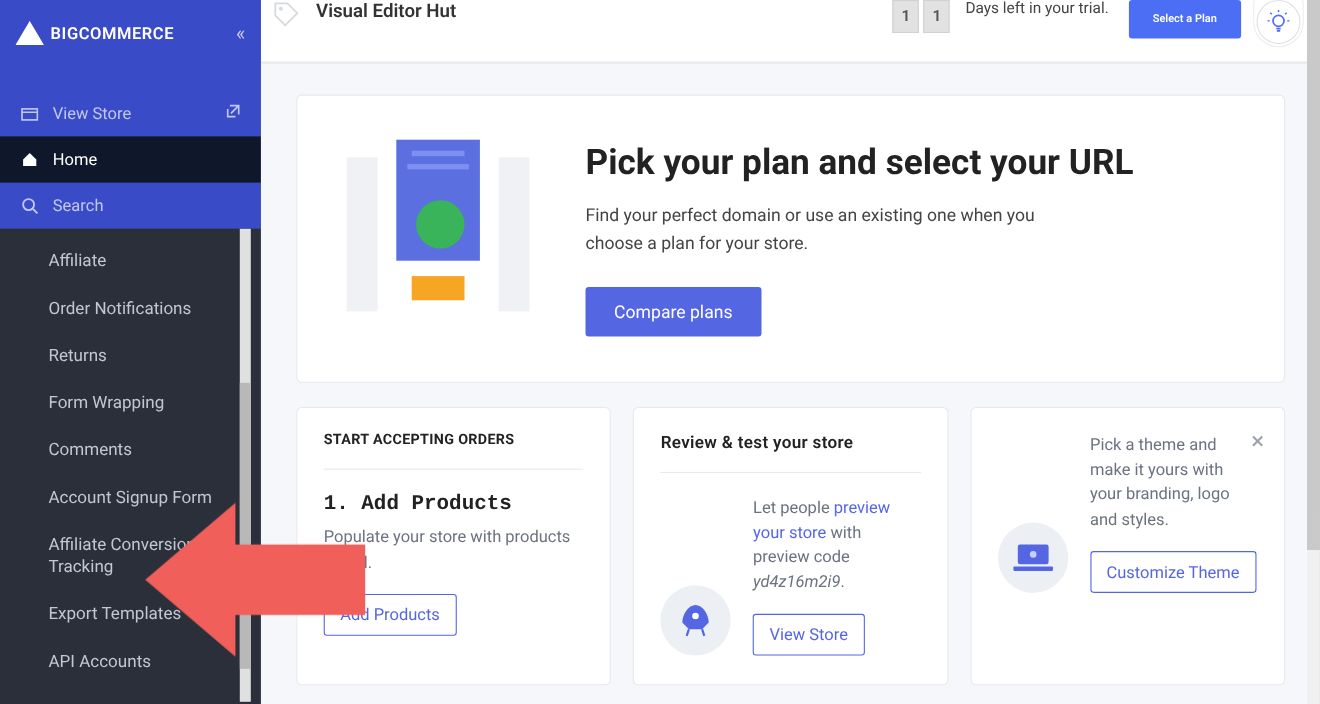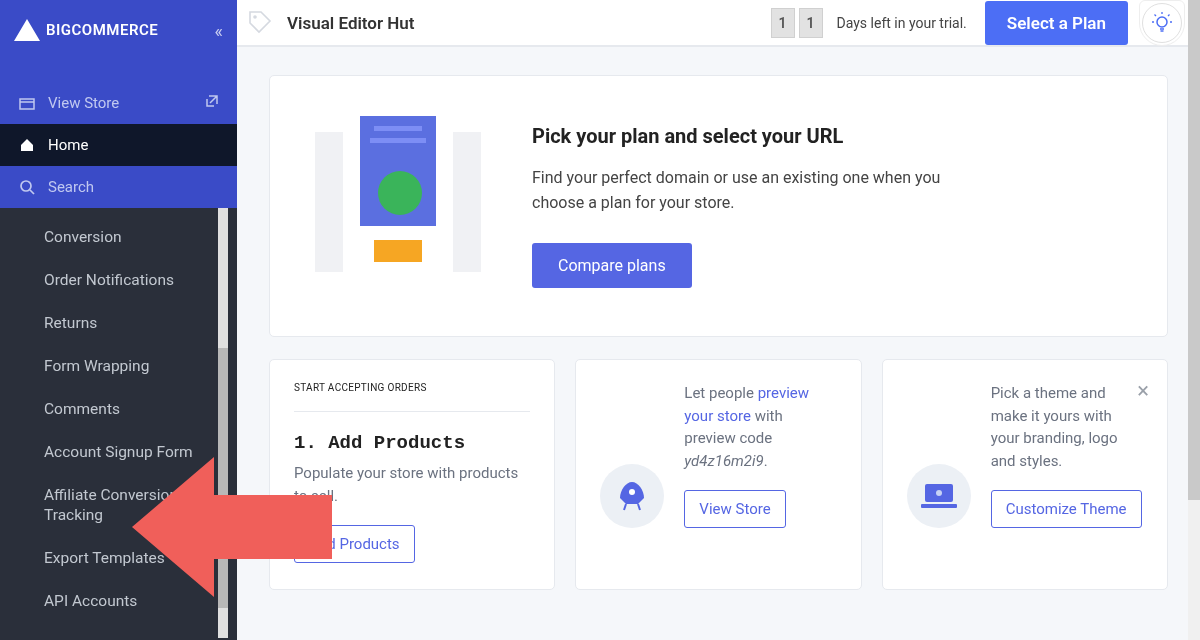--- a/index.html
+++ b/index.html
@@ -11,46 +11,46 @@
 .logo svg { margin-right: 6px; }
 .collapse-btn { color: #c7ccf0; cursor: pointer; font-size: 18px; }
 .blue-zone { background: #3a4bc7; padding-top: 22px; }
 .nav-item { display: flex; align-items: center; padding: 12px 18px; color: #c0c8f0; font-size: 15px; cursor: pointer; }
 .nav-item.active { background: #0f172a; color: #fff; }
 .nav-item .icon { width: 18px; height: 18px; margin-right: 12px; display: inline-flex; align-items: center; justify-content: center; }
 .nav-item .ext { margin-left: auto; }
 .dark-zone { background: #2a2f3a; flex: 1; overflow-y: auto; padding-top: 8px; }
 .sub-item { padding: 11px 18px 11px 44px; color: #c2c8d0; font-size: 15.5px; cursor: pointer; line-height: 1.35; }
 .main { flex: 1; background: #f5f7fa; overflow-y: auto; position: relative; }
-.topbar { height: 47px; background: #fff; border-bottom: 2px solid #e6e9ee; display: flex; align-items: center; padding: 0 18px 0 10px; }
+.topbar { height: 58px; background: #fff; border-bottom: 2px solid #e6e9ee; display: flex; align-items: flex-start; padding: 0 18px 0 10px; }
 .tag-icon { width: 28px; height: 28px; color: #d5d9e0; margin-right: 12px; }
 .store-name { font-size: 17px; font-weight: 600; color: #333; }
 .spacer { flex: 1; }
 .count-box { width: 24px; height: 30px; background: #e2e2e2; border: 1px solid #d0d0d0; display: inline-flex; align-items: center; justify-content: center; font-size: 14px; font-weight: 600; color: #555; margin-right: 4px; }
 .trial-text { font-size: 14px; color: #444; margin-left: 10px; margin-right: 18px; }
-.plan-btn { background: #4c6ef5; color: #fff; border: none; padding: 12px 22px; font-size: 17px; font-weight: 600; border-radius: 3px; cursor: pointer; }
+.plan-btn { background: #4c6ef5; color: #fff; border: none; padding: 12px 22px; font-size: 10px; font-weight: 600; border-radius: 3px; cursor: pointer; }
 .bulb { margin-left: 14px; width: 40px; height: 40px; border: 1px solid #e0e0e0; border-radius: 50% 50% 50% 50%; display: flex; align-items: center; justify-content: center; color: #4c6ef5; background: #fff; position: relative; }
 .bulb::before { content:""; position:absolute; inset:-4px; border:1px solid #eee; border-radius:6px 6px 50% 50%; }
 .content { padding: 28px 32px; }
 .hero { background: #fff; border: 1px solid #e6e9ee; border-radius: 5px; padding: 40px 48px; display: flex; align-items: center; gap: 54px; }
 .hero-illus { width: 160px; height: 180px; position: relative; flex-shrink: 0; }
 .il-bg-l, .il-bg-r { position: absolute; width: 28px; height: 140px; background: #f0f1f4; top: 16px; }
 .il-bg-l { left: -3px; }
 .il-bg-r { right: -3px; }
 .il-blue { position: absolute; left: 42px; top: 0; width: 76px; height: 110px; background: #5b6fe0; }
 .il-blue::before { content:""; position:absolute; top:10px; left:14px; width:48px; height:5px; background:#7d8ef5; }
 .il-blue::after { content:""; position:absolute; top:22px; left:10px; width:56px; height:5px; background:#7d8ef5; }
 .il-green { position: absolute; left: 60px; top: 55px; width: 44px; height: 44px; border-radius: 50%; background: #3ab45a; }
 .il-orange { position: absolute; left: 56px; top: 124px; width: 48px; height: 22px; background: #f6a623; }
-.hero-text h2 { font-size: 20px; font-weight: 700; color: #222; margin-bottom: 18px; }
+.hero-text h2 { font-size: 32px; font-weight: 700; color: #222; margin-bottom: 18px; }
 .hero-text p { font-size: 16px; color: #444; line-height: 1.55; margin-bottom: 28px; max-width: 430px; }
 .compare-btn { background: #5566e3; color: #fff; border: none; padding: 13px 26px; font-size: 16px; font-weight: 400; border-radius: 3px; cursor: pointer; }
 .cards { display: flex; gap: 20px; margin-top: 22px; position: relative; }
 .card { background: #fff; border: 1px solid #e6e9ee; border-radius: 5px; padding: 22px 24px 26px; flex: 1; min-width: 0; }
-.card-title { font-size: 10px; font-weight: 400; color: #222; letter-spacing: 0.3px; padding-bottom: 18px; border-bottom: 1px solid #e6e9ee; margin-bottom: 20px; }
+.card-title { font-size: 13px; font-weight: 700; color: #222; letter-spacing: 0.3px; padding-bottom: 18px; border-bottom: 1px solid #e6e9ee; margin-bottom: 20px; }
 .card-title.small { text-transform: none; font-size: 15.5px; font-weight: 600; }
 .card-step { display: flex; align-items: flex-end; gap: 20px; }
 .card-icon { width: 64px; height: 64px; border-radius: 50%; background: #ecf0f5; display: flex; align-items: center; justify-content: center; flex-shrink: 0; color: #5566e3; }
 .step-h { font-size: 19px; font-weight: 600; color: #222; margin-bottom: 8px; font-family: Liberation Mono, monospace; }
 .step-p { font-size: 15px; color: #6b7280; line-height: 1.5; margin-bottom: 18px; }
 .step-p a { color: #5566e3; text-decoration: none; }
 .step-p .code { font-style: italic; }
 .outline-btn { background: #fff; border: 1.5px solid #5566e3; color: #5566e3; padding: 9px 14px; font-size: 15px; border-radius: 3px; cursor: pointer; }
 .close-x { position: absolute; top: 18px; right: 18px; color: #9aa0a9; font-size: 22px; cursor: pointer; }
 .arrow-overlay { position: absolute; left: 132px; top: 457px; width: 200px; height: 140px; pointer-events: none; z-index: 50; }
@@ -99,21 +99,21 @@
         <span class="icon">
             <svg width="16" height="16" viewBox="0 0 16 16">
               <circle cx="7" cy="7" r="5" fill="none" stroke="#c0c8f0" stroke-width="1.7"></circle>
               <path d="M11 11 L15 15" stroke="#c0c8f0" stroke-width="1.7"></path>
             </svg>
           </span>
         <span>Search</span>
       </div>
     </div>
     <div class="dark-zone">
-      <div class="sub-item">Conversion</div>
+      <div class="sub-item">Affiliate</div>
       <div class="sub-item">Order Notifications</div>
       <div class="sub-item">Returns</div>
       <div class="sub-item">Form Wrapping</div>
       <div class="sub-item">Comments</div>
       <div class="sub-item">Account Signup Form</div>
       <div class="sub-item">Affiliate Conversion Tracking</div>
       <div class="sub-item">Export Templates</div>
       <div class="sub-item">API Accounts</div>
     </div>
   </aside>
@@ -157,20 +157,21 @@
 
       <div class="cards">
         <div class="card">
           <div class="card-title">START ACCEPTING ORDERS</div>
           <div class="step-h">1. Add Products</div>
           <div class="step-p">Populate your store with products to sell.</div>
           <button class="outline-btn">Add Products</button>
         </div>
 
         <div class="card">
+          <div class="card-title small">Review &amp; test your store</div>
           <div class="card-step">
             <div class="card-icon">
               <svg width="36" height="36" viewBox="0 0 36 36">
                   <path d="M18 4 C24 4 30 12 30 20 L24 26 L12 26 L6 20 C6 12 12 4 18 4 Z" fill="#5566e3"></path>
                   <circle cx="18" cy="14" r="3" fill="#fff"></circle>
                   <path d="M12 26 L10 32 M24 26 L26 32" stroke="#5566e3" stroke-width="2"></path>
                 </svg>
             </div>
             <div>
               <p class="step-p"><span>Let people </span><a href="#">preview your store</a><span> with preview code </span><span class="code">yd4z16m2i9</span><span>.</span></p>

